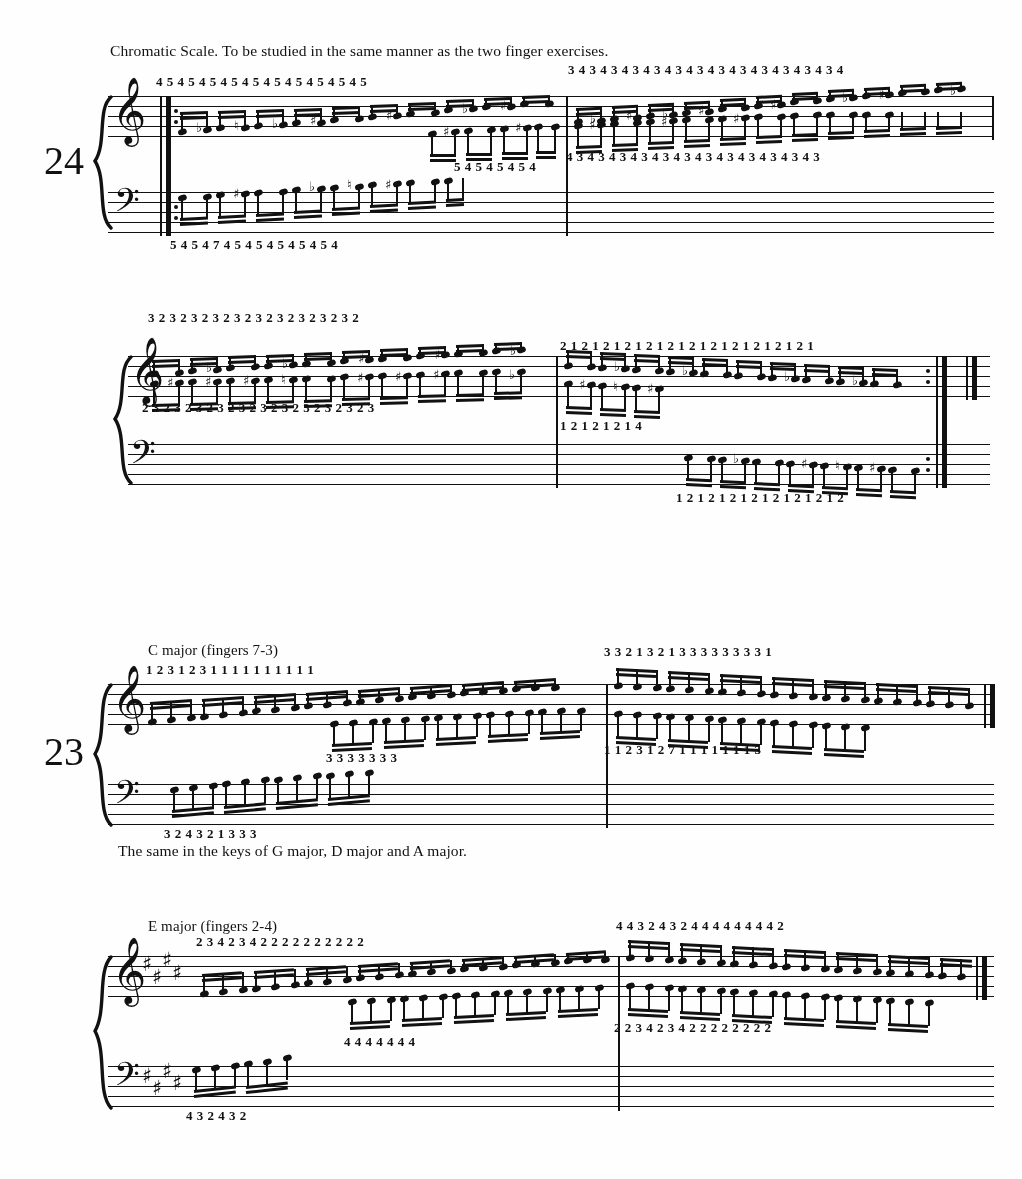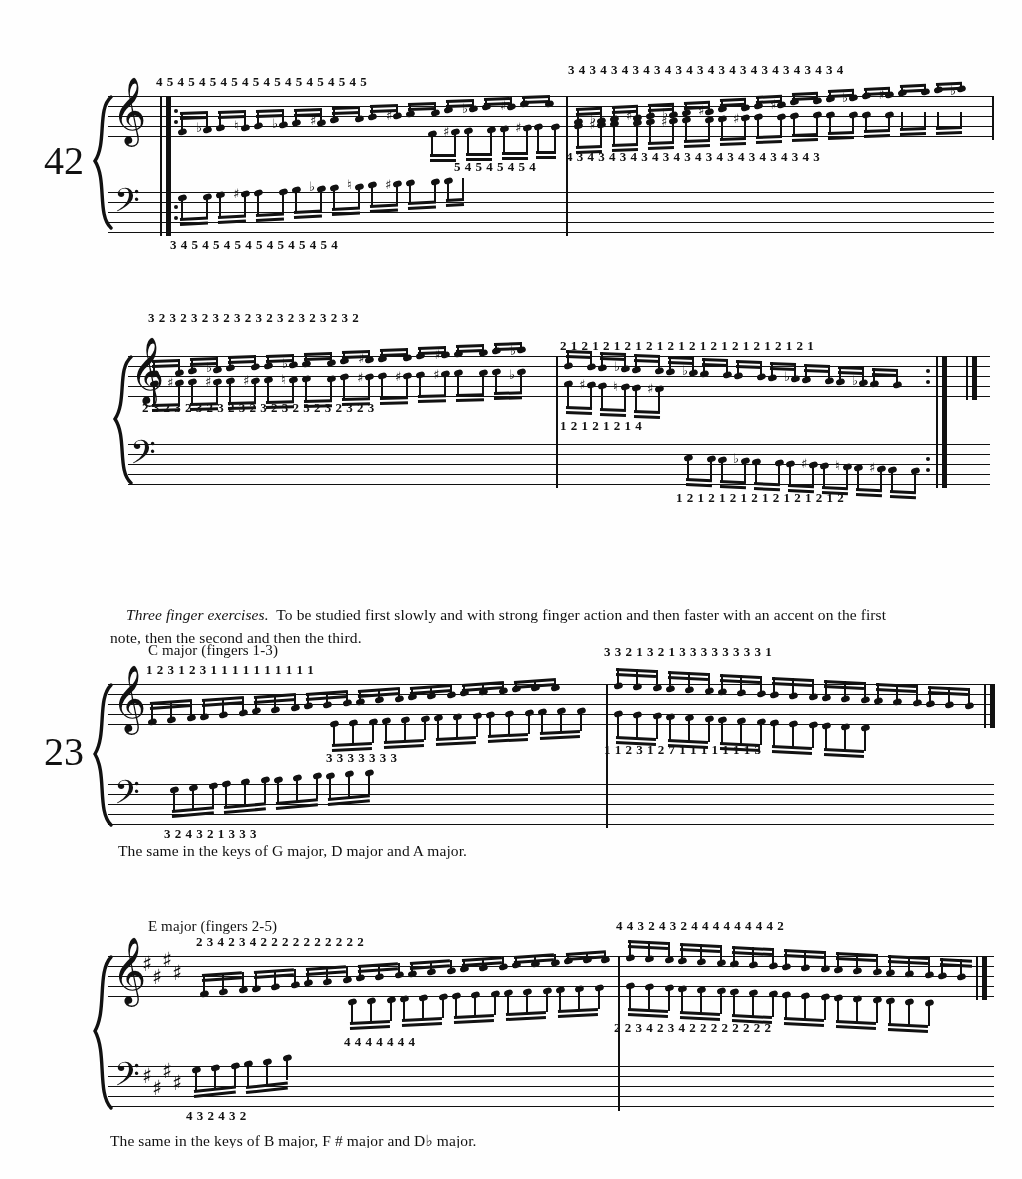--- a/index.html
+++ b/index.html
@@ -63,22 +63,23 @@
     position:absolute;width:8.5px;height:6.4px;background:#111;
     border-radius:50%;transform:rotate(-20deg);
   }
   .acc{position:absolute;font-size:13px;line-height:1;color:#111;font-family:"DejaVu Sans",sans-serif;}
 </style>
 </head>
 <body>
 
 <div class="page">
 
-
-  <div class="exnum" style="left:44px;top:137px;">42</div>
+  <div class="caption" style="left:110px;top:40px;width:760px;">Chromatic Scale. To be studied in the same manner as the two finger exercises.</div>
+
+  <div class="exnum" style="left:44px;top:137px;">24</div>
   <div class="brace" style="left:85px;top:95px;height:135px;">
     <svg width="30" height="135" viewBox="0 0 30 135">
       <path d="M26 2 C12 14, 22 48, 10 66 C22 85, 12 120, 26 133" fill="none" stroke="#111" stroke-width="3.4" stroke-linecap="round"></path>
     </svg>
   </div>
 
   <div class="system" style="left:108px;top:96px;width:886px;height:140px;">
 
     <div class="staff" style="top:0;height:44px;">
       <div class="ln" style="top:0px"></div>
@@ -443,21 +444,21 @@
       <div class="beam" style="left:268px;top:26px;width:18px;transform:rotate(-3deg)"></div>
       <div class="stem" style="left:269px;top:2px;height:20px;"></div>
         <div class="head" style="left:266px;top:0px;"></div>
       <div class="stem" style="left:284px;top:0px;height:21px;"></div>
     </div>
 
     <div class="fing" style="left:48px;top:-22px;">4  5 4  5 4  5 4  5 4  5 4 5 4  5 4  5 4  5 4 5</div>
     <div class="fing" style="left:460px;top:-34px;">3  4 3  4 3  4 3  4 3 4 3  4 3 4 3  4 3  4 3 4  3 4 3  4 3 4</div>
     <div class="fing" style="left:346px;top:63px;">5   4 5 4 5   4 5 4</div>
     <div class="fing" style="left:458px;top:53px;">4  3 4  3 4  3 4  3 4 3 4  3 4 3 4  3 4  3 4  3 4  3 4 3</div>
-    <div class="fing" style="left:62px;top:141px;">3  4 5  4 5  4 5  4 5  4 5  4 5 4 5  4</div>
+    <div class="fing" style="left:62px;top:141px;">5  4 5  4 7  4 5  4 5  4 5  4 5 4 5  4</div>
   </div>
 
   <div class="brace" style="left:105px;top:355px;height:130px;">
     <svg width="30" height="130" viewBox="0 0 30 130">
       <path d="M26 2 C12 14, 22 46, 10 64 C22 82, 12 116, 26 128" fill="none" stroke="#111" stroke-width="3.4" stroke-linecap="round"></path>
     </svg>
   </div>
 
   <div class="system" style="left:128px;top:356px;width:862px;height:132px;">
 
@@ -804,32 +805,29 @@
         <div class="head" style="left:227px;top:16px;"></div>
     </div>
 
     <div class="fing" style="left:20px;top:-46px;">3  2 3  2 3  2 3 2 3   2 3  2 3 2 3  2 3 2 3 2</div>
     <div class="fing" style="left:432px;top:-18px;">2  1 2  1 2  1 2  1 2 1 2  1 2 1 2  1 2  1 2  1 2  1 2 1</div>
     <div class="fing" style="left:14px;top:44px;">2  3 2  3 2  3 2 3 2   3 2  3 2 3 2  3 2  3 2 3 2 3</div>
     <div class="fing" style="left:432px;top:62px;">1  2 1  2 1  2 1  4</div>
     <div class="fing" style="left:548px;top:134px;">1 2 1  2 1 2 1  2 1  2 1  2 1  2 1 2</div>
   </div>
 
-  <div class="caption" style="left:110px;top:582px;width:790px;">
-    <span class="ital">Three finger exercises.</span><span>  To be studied first slowly and with strong finger action and then faster with an accent on the first note, then the second and then the third.</span>
-  </div>
 
   <div class="exnum" style="left:44px;top:728px;">23</div>
   <div class="brace" style="left:85px;top:683px;height:144px;">
     <svg width="30" height="144" viewBox="0 0 30 144">
       <path d="M26 2 C12 16, 22 51, 10 71 C22 91, 12 128, 26 142" fill="none" stroke="#111" stroke-width="3.4" stroke-linecap="round"></path>
     </svg>
   </div>
 
-  <div class="caption" style="left:148px;top:640px;font-size:15px;">C major (fingers 1-3)</div>
+  <div class="caption" style="left:148px;top:640px;font-size:15px;">C major (fingers 7-3)</div>
 
   <div class="system" style="left:108px;top:684px;width:886px;height:144px;">
 
     <div class="staff" style="top:0;height:44px;">
       <div class="ln" style="top:0px"></div>
         <div class="ln" style="top:10px"></div>
       <div class="ln" style="top:20px"></div>
         <div class="ln" style="top:30px"></div>
       <div class="ln" style="top:40px"></div>
     </div>
@@ -1121,21 +1119,21 @@
 
     <div class="fing" style="left:38px;top:-22px;">1 2 3 1 2 3 1      1     1     1     1     1     1     1     1    1</div>
     <div class="fing" style="left:496px;top:-40px;">3 3 2 1  3 2 1 3     3      3     3     3     3     3    3  1</div>
     <div class="fing" style="left:218px;top:66px;">3     3     3     3     3     3     3</div>
     <div class="fing" style="left:496px;top:58px;">1 1 2 3 1 2 7 1     1     1     1     1     1    1   3</div>
     <div class="fing" style="left:56px;top:142px;">3 2 4 3 2 1 3    3    3</div>
   </div>
 
   <div class="caption" style="left:110px;top:840px;margin-left:8px;">The same in the keys of G major, D major and A major.</div>
 
-  <div class="caption" style="left:148px;top:916px;font-size:15px;">E major (fingers 2-5)</div>
+  <div class="caption" style="left:148px;top:916px;font-size:15px;">E major (fingers 2-4)</div>
 
   <div class="brace" style="left:85px;top:955px;height:155px;">
     <svg width="30" height="155" viewBox="0 0 30 155">
       <path d="M26 2 C12 17, 22 55, 10 76 C22 98, 12 138, 26 153" fill="none" stroke="#111" stroke-width="3.4" stroke-linecap="round"></path>
     </svg>
   </div>
 
   <div class="system" style="left:108px;top:956px;width:886px;height:155px;">
 
     <div class="staff" style="top:0;height:44px;">
@@ -1428,15 +1426,14 @@
         <div class="head" style="left:91px;top:3px;"></div>
     </div>
 
     <div class="fing" style="left:88px;top:-22px;">2 3 4 2 3 4 2     2     2     2     2     2     2     2     2    2</div>
     <div class="fing" style="left:508px;top:-38px;">4 4 3 2 4 3 2 4     4     4     4     4     4     4    4  2</div>
     <div class="fing" style="left:236px;top:78px;">4     4     4     4     4     4     4</div>
     <div class="fing" style="left:506px;top:64px;">2 2 3 4 2 3 4 2    2    2    2    2    2   2   2</div>
     <div class="fing" style="left:78px;top:152px;">4 3 2 4 3 2</div>
   </div>
 
-  <div class="caption clipped" style="left:110px;top:1130px;width:800px;height:18px;">The same in the keys of B major, F # major and D♭ major.</div>
 
 </div>
 
 </body></html>

